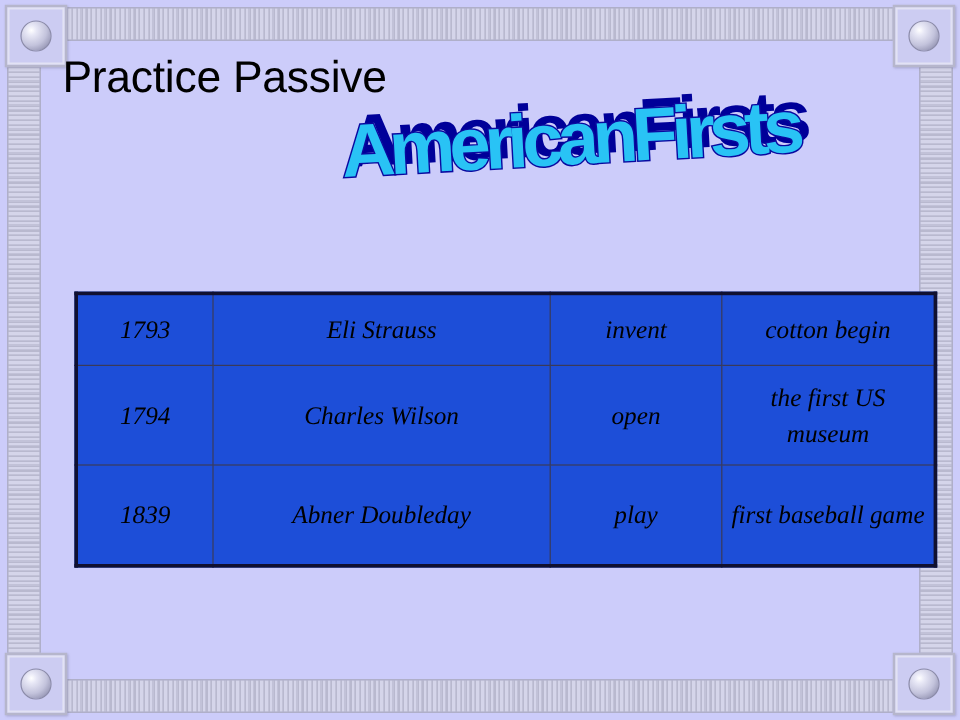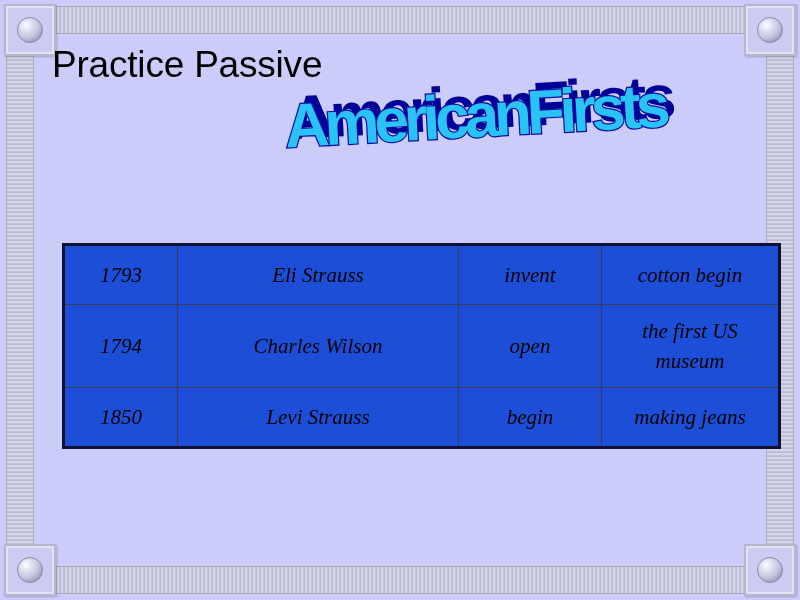--- a/index.html
+++ b/index.html
@@ -194,22 +194,22 @@
           <td class="c-who">Eli Strauss</td>
           <td class="c-verb">invent</td>
           <td class="c-what">cotton begin</td>
         </tr>
         <tr class="r-tall">
           <td class="c-year">1794</td>
           <td class="c-who">Charles Wilson</td>
           <td class="c-verb">open</td>
           <td class="c-what">the first US museum</td>
         </tr>
-        <tr class="r-short">
-          <td class="c-year">1850</td>
-          <td class="c-who">Levi Strauss</td>
-          <td class="c-verb">begin</td>
-          <td class="c-what">making jeans</td>
+        <tr class="r-tall">
+          <td class="c-year">1839</td>
+          <td class="c-who">Abner Doubleday</td>
+          <td class="c-verb">play</td>
+          <td class="c-what">first baseball game</td>
         </tr>
       </tbody>
   </table>
 
 </div>
 
 </body></html>

